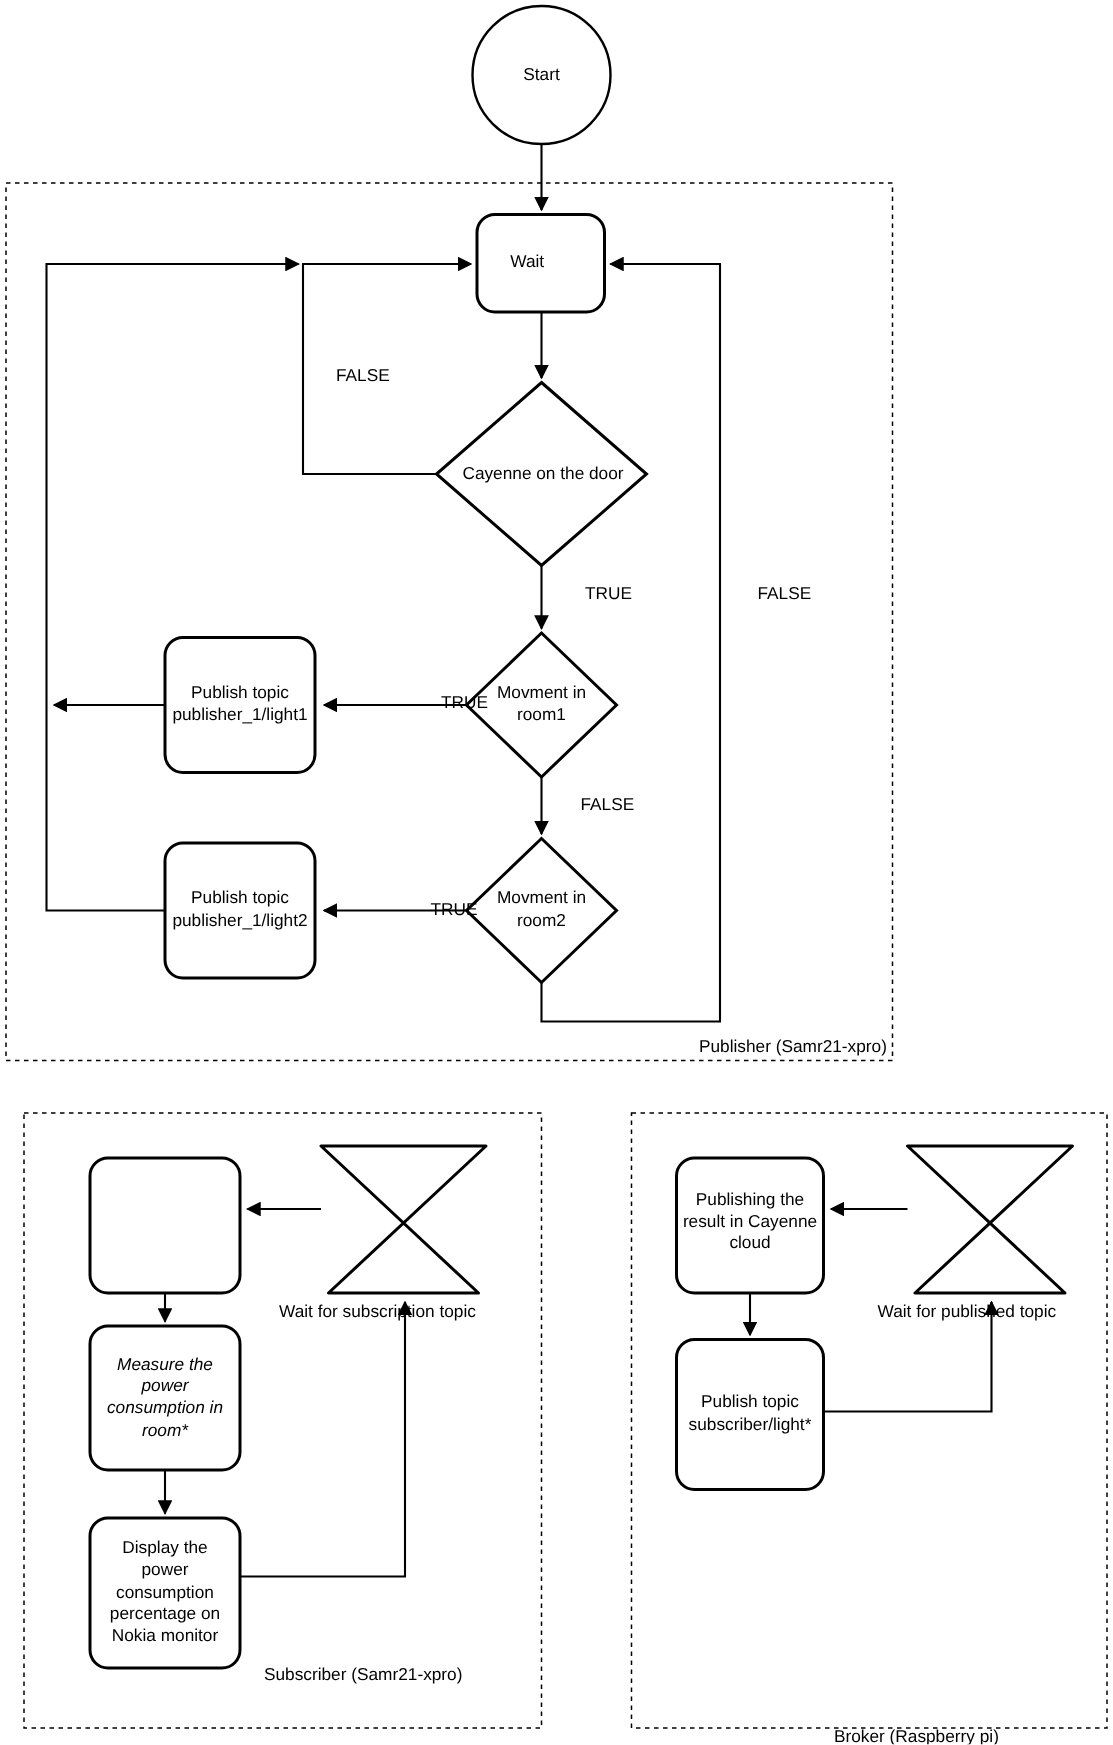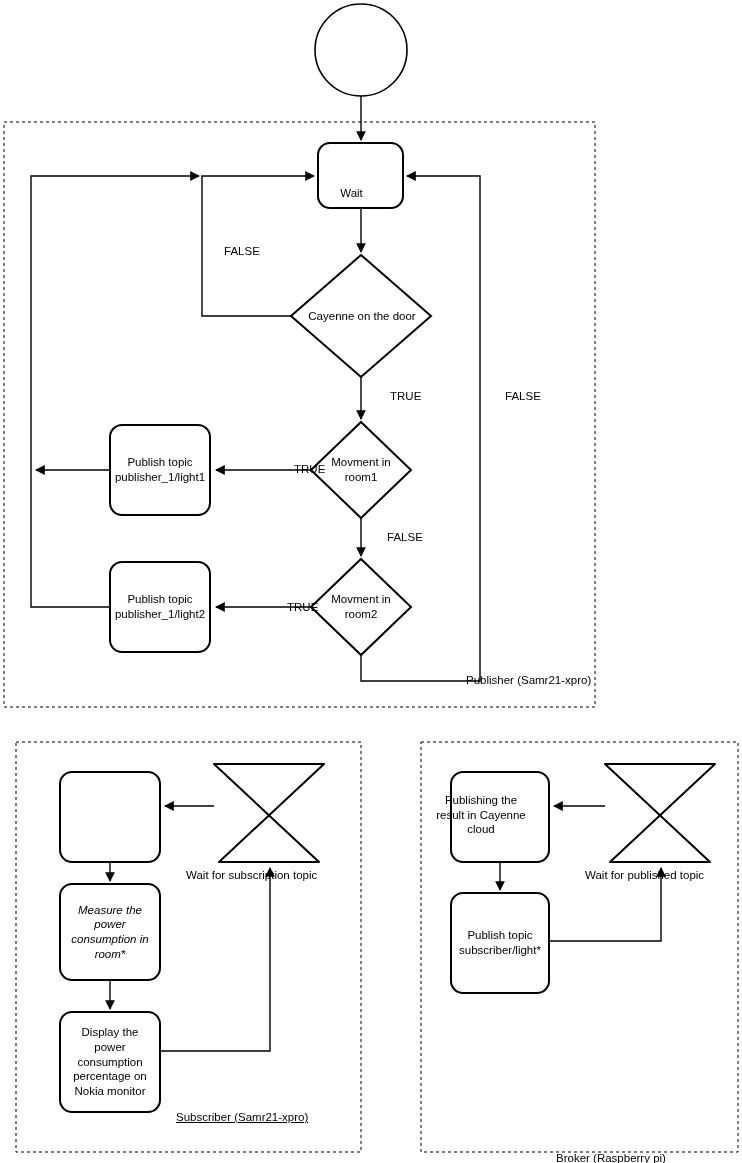--- a/index.html
+++ b/index.html
@@ -124,22 +124,23 @@
 
     <path d="M 605 764 L 715 764 L 610 862 L 710 862 Z" fill="#ffffff" stroke="#000000" stroke-width="2" stroke-linejoin="round"></path>
 
     <path d="M 605 806 L 554 806" fill="none" stroke="#000000" stroke-width="1.4" marker-end="url(#arrow)"></path>
 
     <path d="M 500 862 L 500 890" fill="none" stroke="#000000" stroke-width="1.4" marker-end="url(#arrow)"></path>
 
     <path d="M 549 941 L 661 941 L 661 868" fill="none" stroke="#000000" stroke-width="1.4" marker-end="url(#arrow)"></path>
   </svg>
 
+  <div class="node-label" style="left:315px; top:30px; width:92px; height:40px;">Start</div>
 
-  <div class="node-label" style="left:318px; top:173px; width:67px; height:40px;">Wait</div>
+  <div class="node-label" style="left:318px; top:155px; width:67px; height:40px;">Wait</div>
 
   <div class="node-label" style="left:291px; top:300px; width:142px; height:32px;">Cayenne on the door</div>
 
   <div class="node-label" style="left:311px; top:450px; width:100px; height:40px;">Movment in
 room1</div>
 
   <div class="node-label" style="left:311px; top:587px; width:100px; height:40px;">Movment in
 room2</div>
 
   <div class="node-label" style="left:104px; top:450px; width:112px; height:40px;">Publish topic
@@ -167,28 +168,28 @@
 room*</div>
 
   <div class="node-label" style="left:56px; top:1019px; width:108px; height:86px;">Display the
 power
 consumption
 percentage on
 Nokia monitor</div>
 
   <div class="node-label" style="left:186px; top:865px; width:180px; height:20px; justify-content:flex-start;text-align:center;">Wait for subscription topic</div>
 
-  <div class="node-label" style="left:428px; top:786px; width:106px; height:58px;">Publishing the
+  <div class="node-label" style="left:447px; top:786px; width:106px; height:58px;">Publishing the
 result in Cayenne
 cloud</div>
 
   <div class="node-label" style="left:444px; top:923px; width:112px; height:40px;">Publish topic
 subscriber/light*</div>
 
   <div class="node-label" style="left:585px; top:865px; width:160px; height:20px; justify-content:flex-start;">Wait for published topic</div>
 
-  <div class="container-label" style="left:422px; top:674px;padding-left:44px;">Publisher (Samr21-xpro)</div>
+  <div class="container-label" style="left:422px; top:692px;padding-left:44px;">Publisher (Samr21-xpro)</div>
 
-  <div class="container-label" style="left:176px; top:1111px;text-decoration:underline;">Subscriber (Samr21-xpro)</div>
+  <div class="container-label" style="left:176px; top:1111px;">Subscriber (Samr21-xpro)</div>
 
   <div class="container-label" style="left:556px; top:1108px;margin-top:44px;">Broker (Raspberry pi)</div>
 
 </div>
 
 </body></html>

